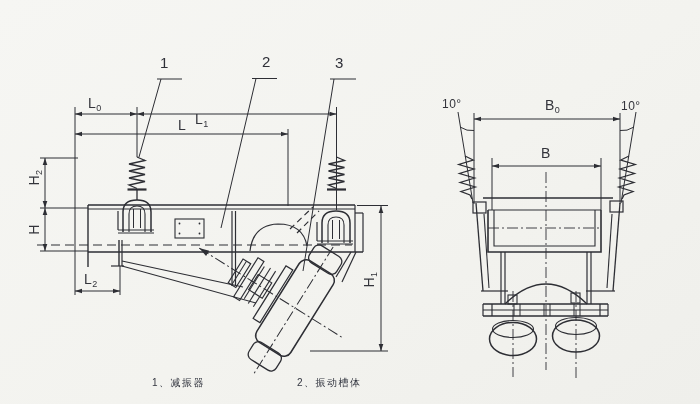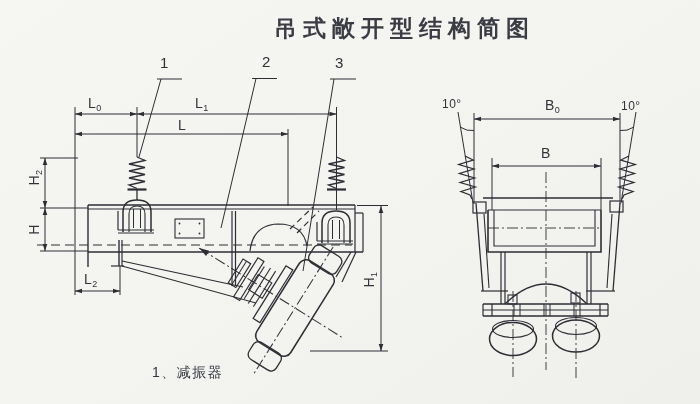--- a/index.html
+++ b/index.html
@@ -9,21 +9,21 @@
          background:linear-gradient(145deg,#f6f6f3 0%,#f3f3ef 55%,#efefeb 100%);
          color:#2d2e34;}
   svg{position:absolute;left:0;top:0;}
   .lbl{position:absolute;font-size:14px;color:#33343b;letter-spacing:.5px;
        white-space:nowrap;line-height:1;text-align:right;}
   .lbl sub{font-size:9px;vertical-align:-3px;}
   .rot{transform:rotate(-90deg);transform-origin:center center;text-align:center;}
   .callout{position:absolute;font-size:15px;color:#2f3038;line-height:1;}
   .title{position:absolute;left:274px;top:13px;font-size:23px;font-weight:600;
          letter-spacing:6px;color:#3a3b43;white-space:nowrap;}
-  .legend-item{position:absolute;top:364px;font-size:14px;color:#333640;
+  .legend-item{position:absolute;top:376px;font-size:10px;color:#333640;
          letter-spacing:1.5px;white-space:nowrap;}
   .angle{font-size:12px;}
 </style>
 </head>
 <body>
 
 <div id="stage">
 
 <svg width="700" height="404" viewBox="0 0 700 404" stroke="#2d2e34" fill="none" stroke-width="1.2">
 
@@ -230,35 +230,35 @@
     </g>
 
     <g stroke-width="0.9" stroke-dasharray="11 3 2 3">
       <line x1="546" y1="172" x2="546" y2="370"></line>
       <line x1="513" y1="291" x2="513" y2="377"></line>
       <line x1="576" y1="291" x2="576" y2="380"></line>
     </g>
   </g>
 </svg>
 
-  <div class="title">吊式敞开型结构简图</div>
 
   <span class="callout" style="left:160px;top:55px">1</span>
   <span class="callout" style="left:262px;top:54px">2</span>
   <span class="callout" style="left:335px;top:55px">3</span>
 
   <span class="lbl" style="left:88px;top:96px"><span>L</span><sub>0</sub></span>
-  <span class="lbl" style="left:195px;top:96px"><span>L</span><sub>1</sub></span>
+  <span class="lbl" style="left:195px;top:112px"><span>L</span><sub>1</sub></span>
   <span class="lbl" style="left:178px;top:118px"><span>L</span><sub></sub></span>
   <span class="lbl" style="left:84px;top:272px"><span>L</span><sub>2</sub></span>
 
   <span class="lbl rot" style="left:17px;top:169px;width:36px"><span>H</span><sub>2</sub></span>
   <span class="lbl rot" style="left:20px;top:221px;width:30px"><span>H</span><sub></sub></span>
   <span class="lbl rot" style="left:352px;top:271px;width:36px"><span>H</span><sub>1</sub></span>
 
   <span class="lbl" style="left:545px;top:98px"><span>B</span><sub>0</sub></span>
   <span class="lbl" style="left:541px;top:146px"><span>B</span><sub></sub></span>
   <span class="lbl angle" style="left:442px;top:98px">10°</span>
   <span class="lbl angle" style="left:621px;top:100px">10°</span>
 
   <div class="legend-item" style="left:152px"><span>1、</span><span>减振器</span></div>
+  <div class="legend-item" style="left:297px"><span>2、</span><span>振动槽体</span></div>
 
 </div>
 
 </body></html>

